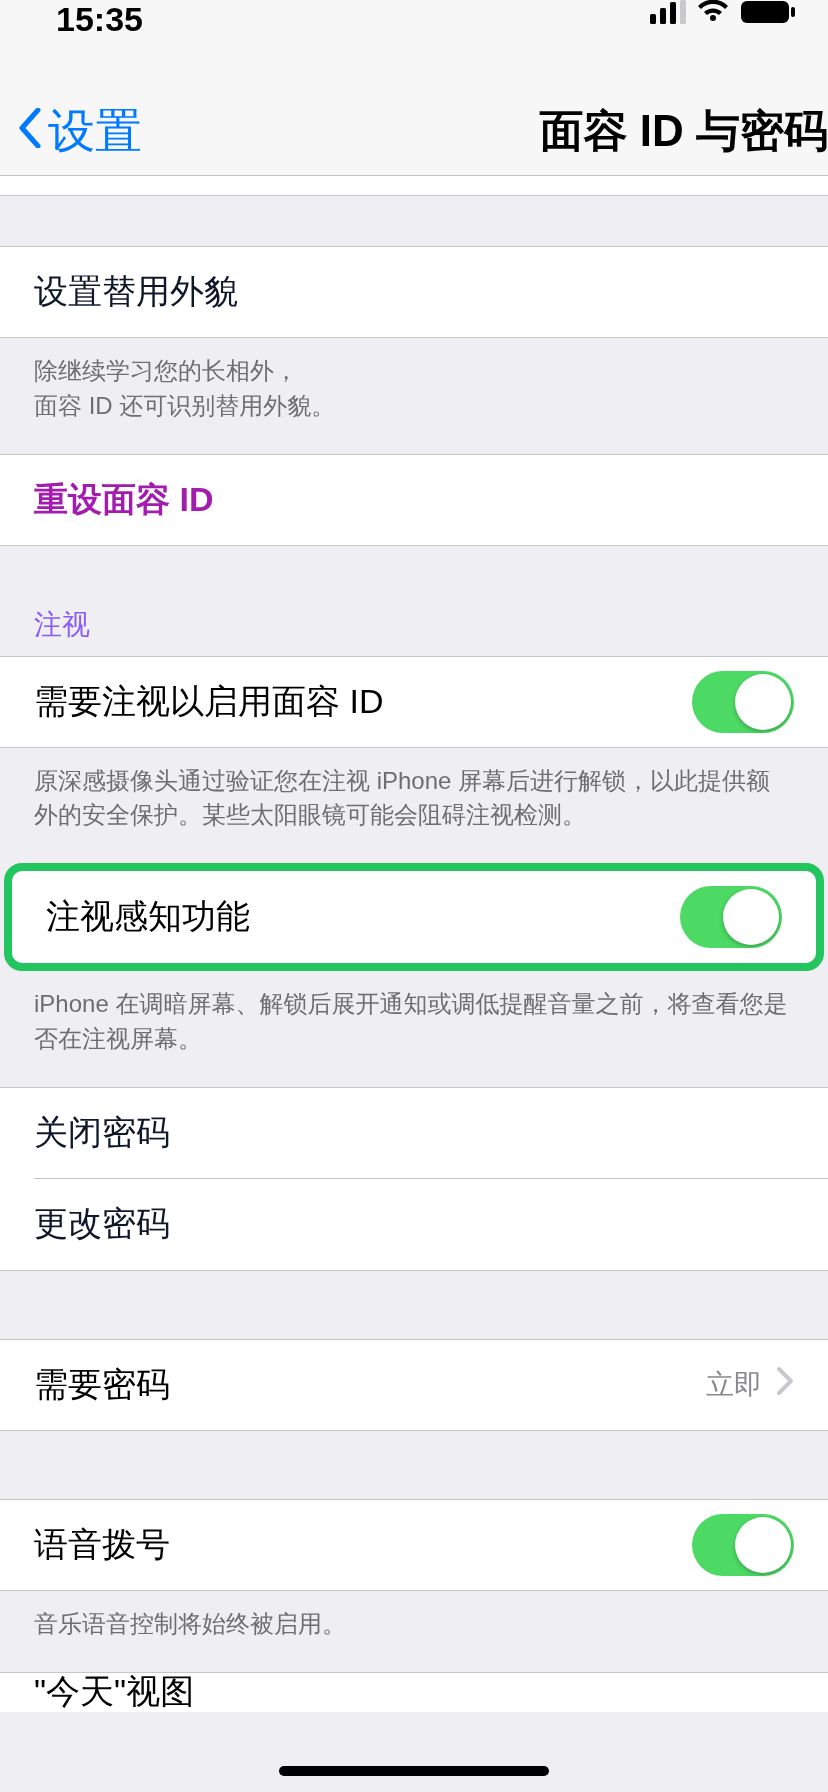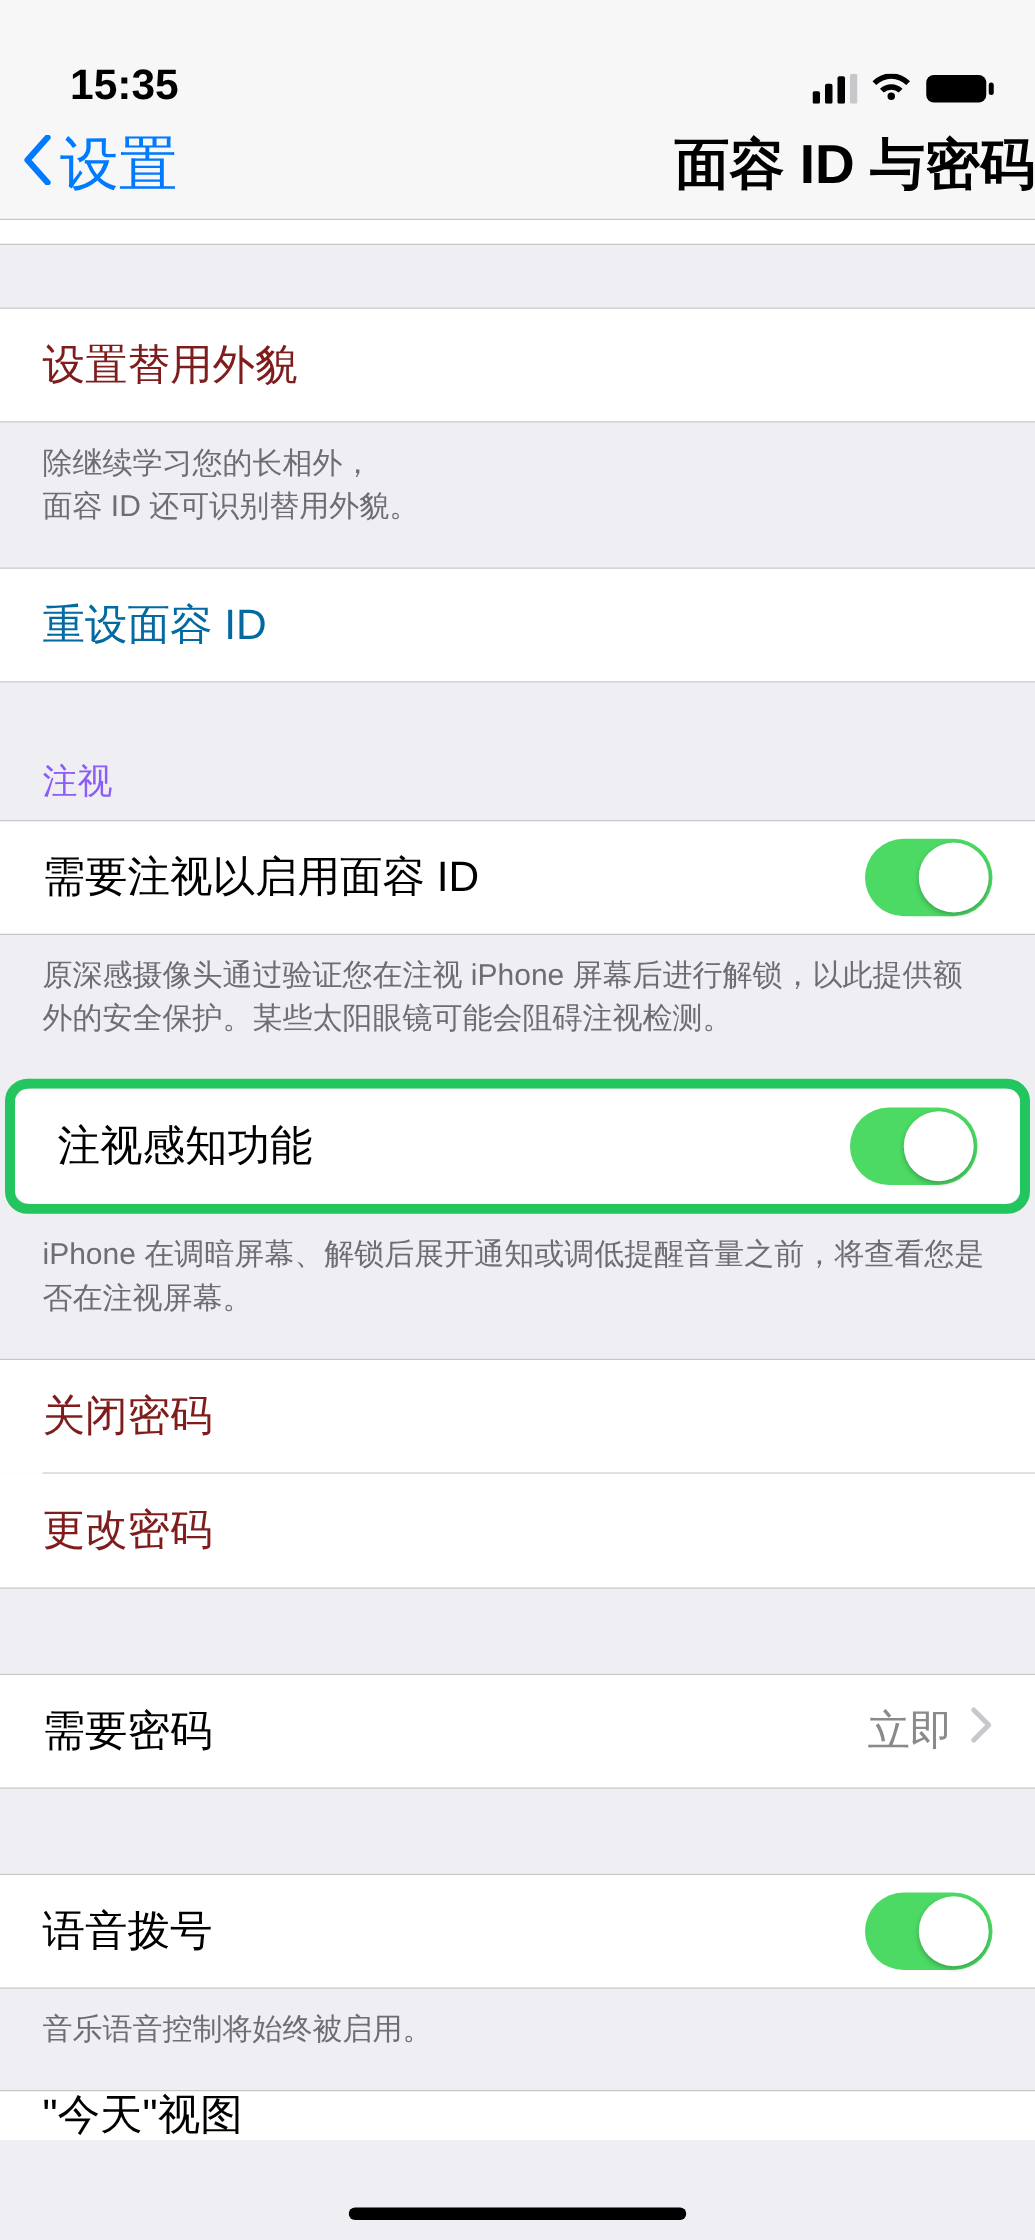--- a/index.html
+++ b/index.html
@@ -7,21 +7,21 @@
     width: 828px;
     height: 1792px;
     font-family: -apple-system, "Helvetica Neue", "PingFang SC", sans-serif;
     background: #efeff3;
     color: #000;
     overflow: hidden;
   }
   .status-bar {
     height: 88px;
     display: flex;
-    align-items: flex-end;
+    align-items: flex-start;
     justify-content: space-between;
     padding: 0 32px 0 56px;
     background: #f7f7f7;
   }
   .status-time { font-size: 34px; font-weight: 600; }
   .status-icons { display: flex; align-items: center; gap: 10px; }
   .nav-bar {
     height: 88px;
     display: flex;
     align-items: center;
@@ -61,23 +61,23 @@
   .sep-top { border-top: 1px solid #c6c6c8; }
   .sep-bot { border-bottom: 1px solid #c6c6c8; }
   .inner-sep::after {
     content: "";
     position: absolute;
     left: 34px; right: 0; bottom: 0;
     height: 1px;
     background: #c6c6c8;
   }
   .cell .label { flex: 1; }
-  .cell .value { color: #8a8a8d; font-size: 34px; margin-right: 14px; }
-  .link { color: #7f1d1d; }
-  .danger { color: #0369a1; }
+  .cell .value { color: #8a8a8d; font-size: 28px; margin-right: 14px; }
+  .link { color: #0f172a; }
+  .danger { color: #a21caf; font-weight: bold; }
   .footer {
     font-size: 24px;
     color: #6d6d72;
     padding: 16px 34px 30px 34px;
     line-height: 1.45;
   }
   .header {
     font-size: 28px;
     color: #8b5cf6;
     padding: 36px 34px 12px 34px;

